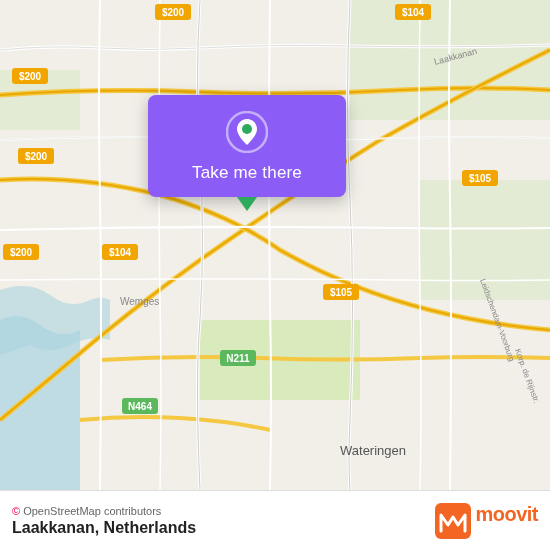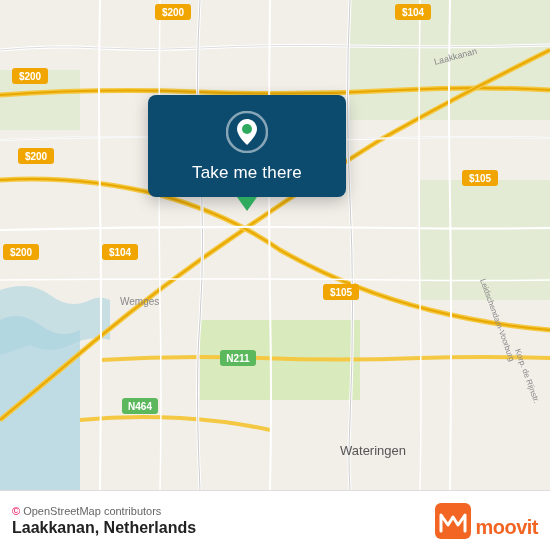--- a/index.html
+++ b/index.html
@@ -26,21 +26,21 @@
       position: absolute;
       top: 0; left: 0;
     }
 
     
     .popup-card {
       position: absolute;
       top: 95px;
       left: 148px;
       width: 198px;
-      background: #0c4a6e;
+      background: #8b5cf6;
       border-radius: 8px;
       padding: 16px 23px 14px;
       display: flex;
       flex-direction: column;
       align-items: center;
       box-shadow: 0 4px 16px rgba(0,0,0,0.25);
       z-index: 10;
     }
 
     .popup-pin {
@@ -99,21 +99,21 @@
     .location-name {
       font-size: 16px;
       font-weight: 600;
       color: #222;
       margin-top: 2px;
     }
 
     
     .moovit-logo {
       display: flex;
-      align-items: flex-end;
+      align-items: flex-start;
       gap: 4px;
     }
 
     .moovit-m {
       width: 36px;
       height: 36px;
     }
 
     .moovit-text {
       font-size: 20px;

